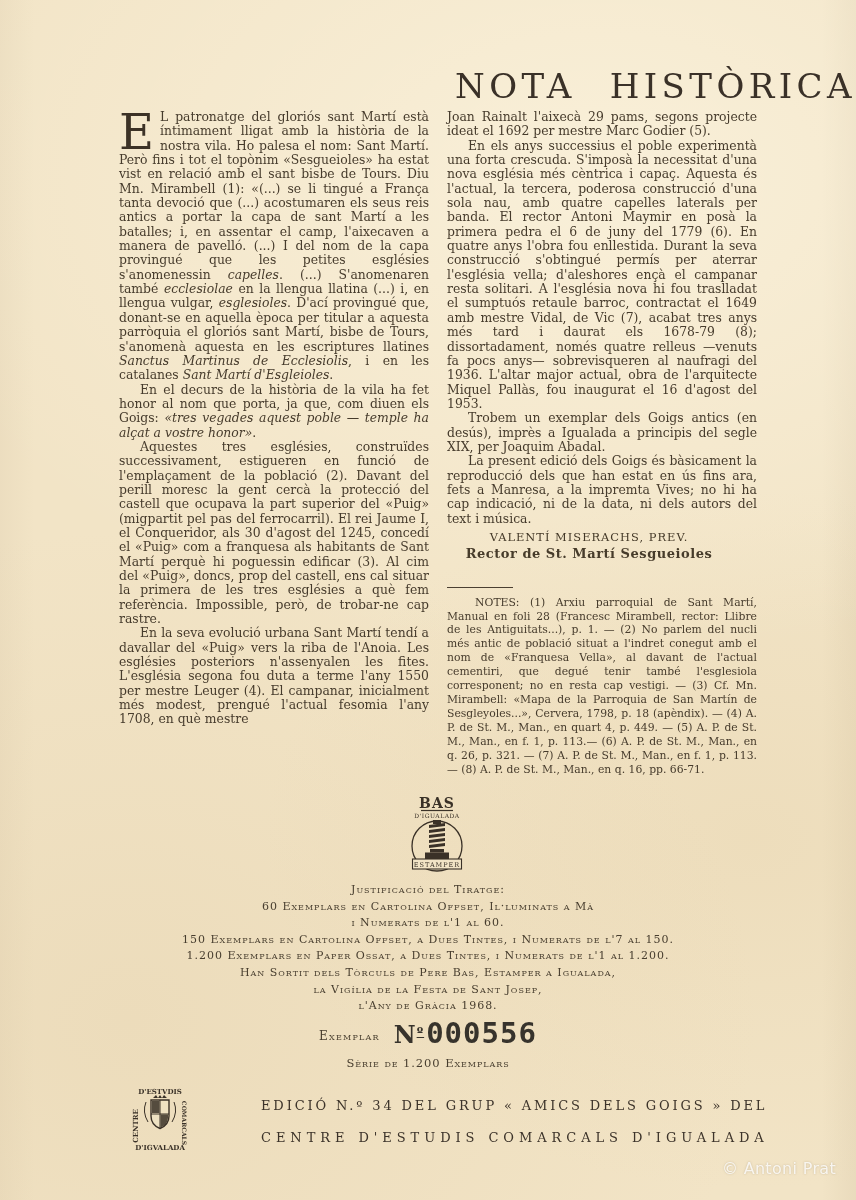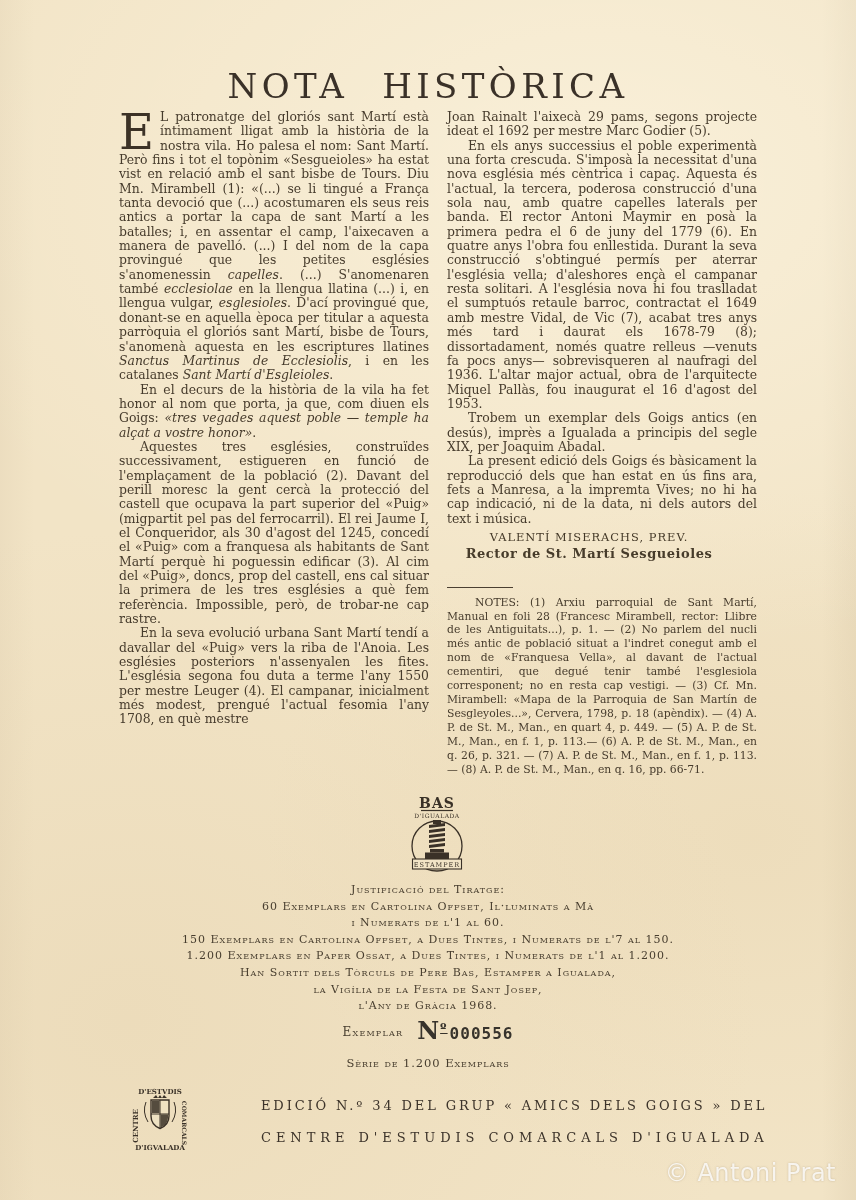--- a/index.html
+++ b/index.html
@@ -13,21 +13,21 @@
     background-image:
       radial-gradient(1200px 800px at 70% 15%, rgba(255,249,232,0.55), rgba(255,249,232,0) 60%),
       radial-gradient(900px 700px at 15% 85%, rgba(221,199,158,0.28), rgba(221,199,158,0) 70%),
       radial-gradient(700px 500px at 88% 70%, rgba(226,205,164,0.30), rgba(226,205,164,0) 70%),
       linear-gradient(to right, rgba(120,95,60,0.05), rgba(120,95,60,0) 4%, rgba(120,95,60,0) 96%, rgba(120,95,60,0.07));
     font-family:"DejaVu Serif", serif;
     color:#463b2c;
   }
   .title{
     position:absolute;top:66px;left:0;width:856px;
-    text-align:center;
+    text-align:right;
     font-size:34px;font-weight:normal;
     letter-spacing:0.13em;word-spacing:0.55em;
     color:#3a3128;margin:0;
   }
   .content{position:absolute;left:119px;top:110px;width:638px;}
   .cols{display:flex;gap:18px;}
   .col{width:310px;font-size:12.4px;line-height:14.35px;text-align:justify;}
   .col p{margin:0;text-indent:1.7em;}
   .col p.noindent{text-indent:0;}
   .dropcap{
@@ -49,34 +49,34 @@
   .colophon{position:absolute;top:882px;left:0;width:856px;text-align:center;}
   .jline{
     font-variant:small-caps;
     font-size:11px;letter-spacing:0.09em;
     line-height:16.6px;color:#473d2e;
   }
   .exemplar{position:absolute;top:1016px;left:0;width:856px;text-align:center;}
   .ex-label{font-variant:small-caps;font-size:12px;letter-spacing:0.1em;vertical-align:3px;color:#473d2e;}
   .ex-no{font-size:24px;font-weight:bold;color:#37332c;margin-left:14px;letter-spacing:1px;}
   .ex-ord{font-size:13px;vertical-align:7px;text-decoration:underline;}
-  .ex-num{font-family:"DejaVu Sans Mono", monospace;font-size:16px;font-weight:bold;color:#37332c;margin-left:2px;letter-spacing:1px;}
+  .ex-num{font-family:"DejaVu Sans Mono", monospace;font-size:29px;font-weight:bold;color:#37332c;margin-left:2px;letter-spacing:1px;}
   .series{position:absolute;top:1056px;left:0;width:856px;text-align:center;
     font-variant:small-caps;font-size:11.5px;letter-spacing:0.08em;color:#473d2e;}
 
   .edition{position:absolute;top:1086px;left:130px;width:620px;display:flex;align-items:center;gap:25px;}
   .edition .emblem{flex:0 0 auto;}
   .ed-text{flex:1;margin-left:46px;color:#3c332a;}
   .ed1{font-size:13px;letter-spacing:0.22em;margin-bottom:17px;white-space:nowrap;}
   .ed2{font-size:13px;letter-spacing:0.38em;white-space:nowrap;}
 
   .watermark{
     position:absolute;right:20px;top:1159px;
     font-family:"DejaVu Sans", sans-serif;
-    font-size:24px;color:rgba(255,255,255,0.82);
+    font-size:16px;color:rgba(255,255,255,0.82);
     letter-spacing:0.02em;
     text-shadow:0 0 2px rgba(160,140,105,0.5);
   }
   svg text{font-family:"DejaVu Serif", serif;fill:#3a3127;}
 </style>
 </head>
 <body>
 
 <div class="page">
 

